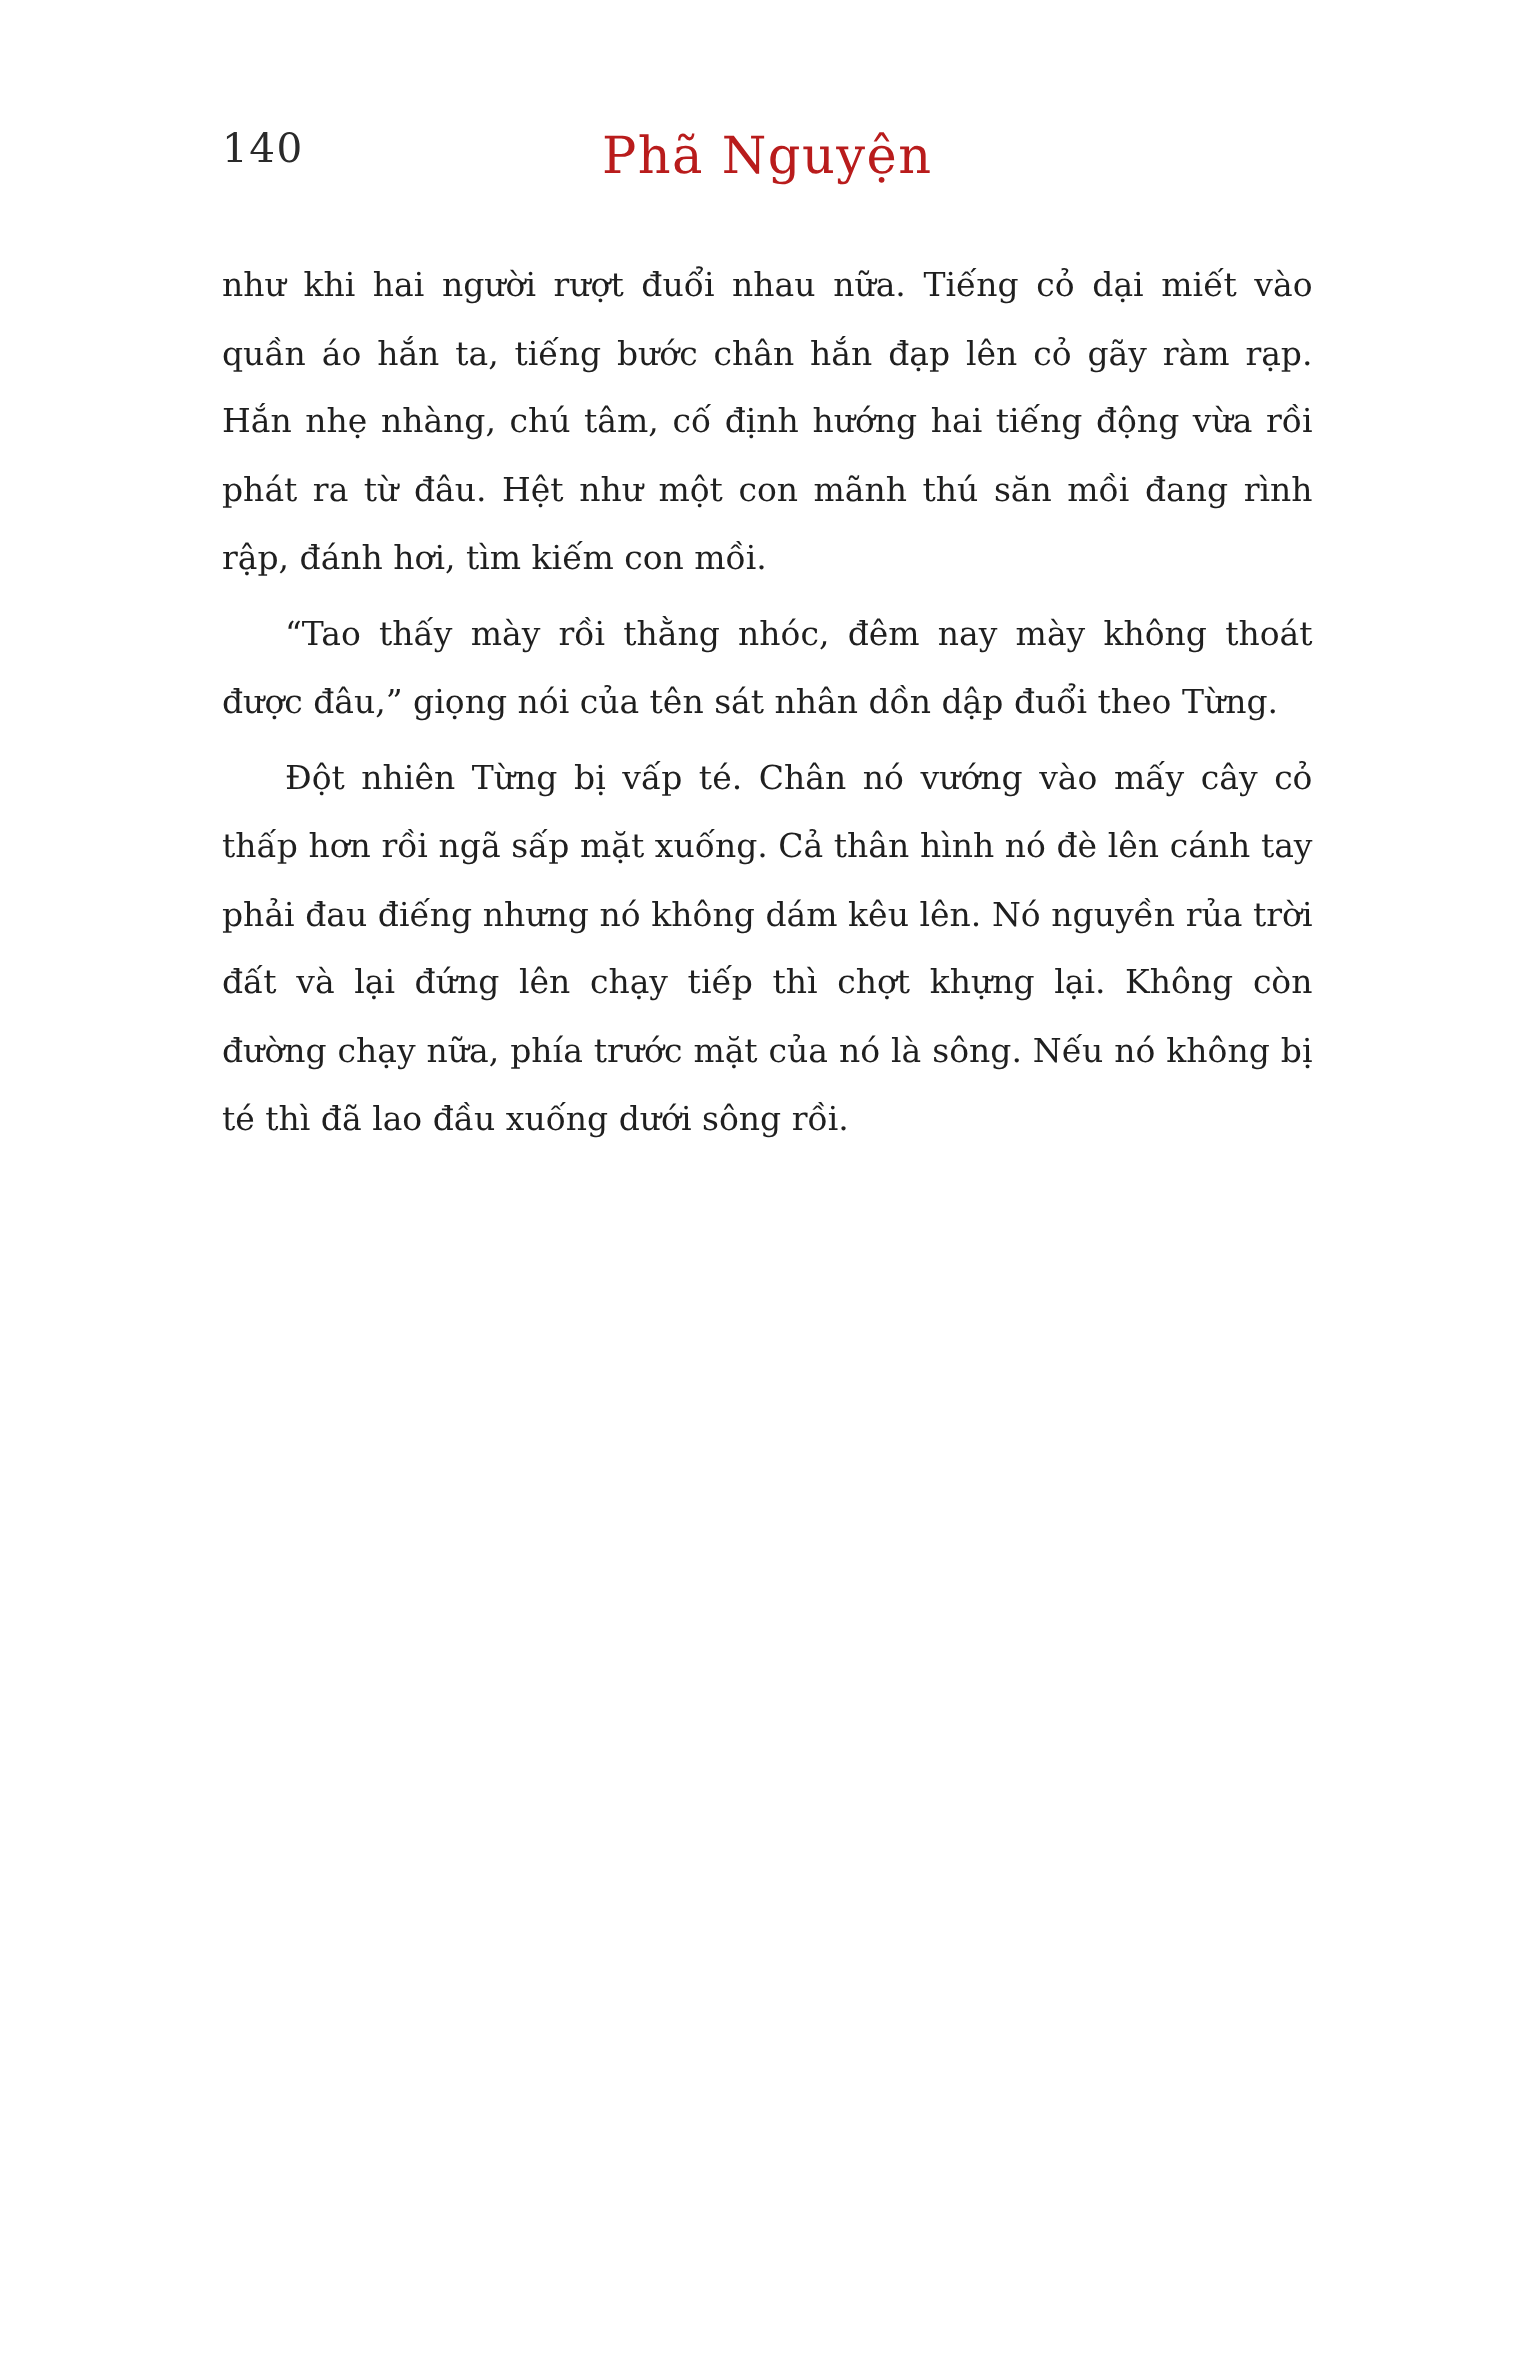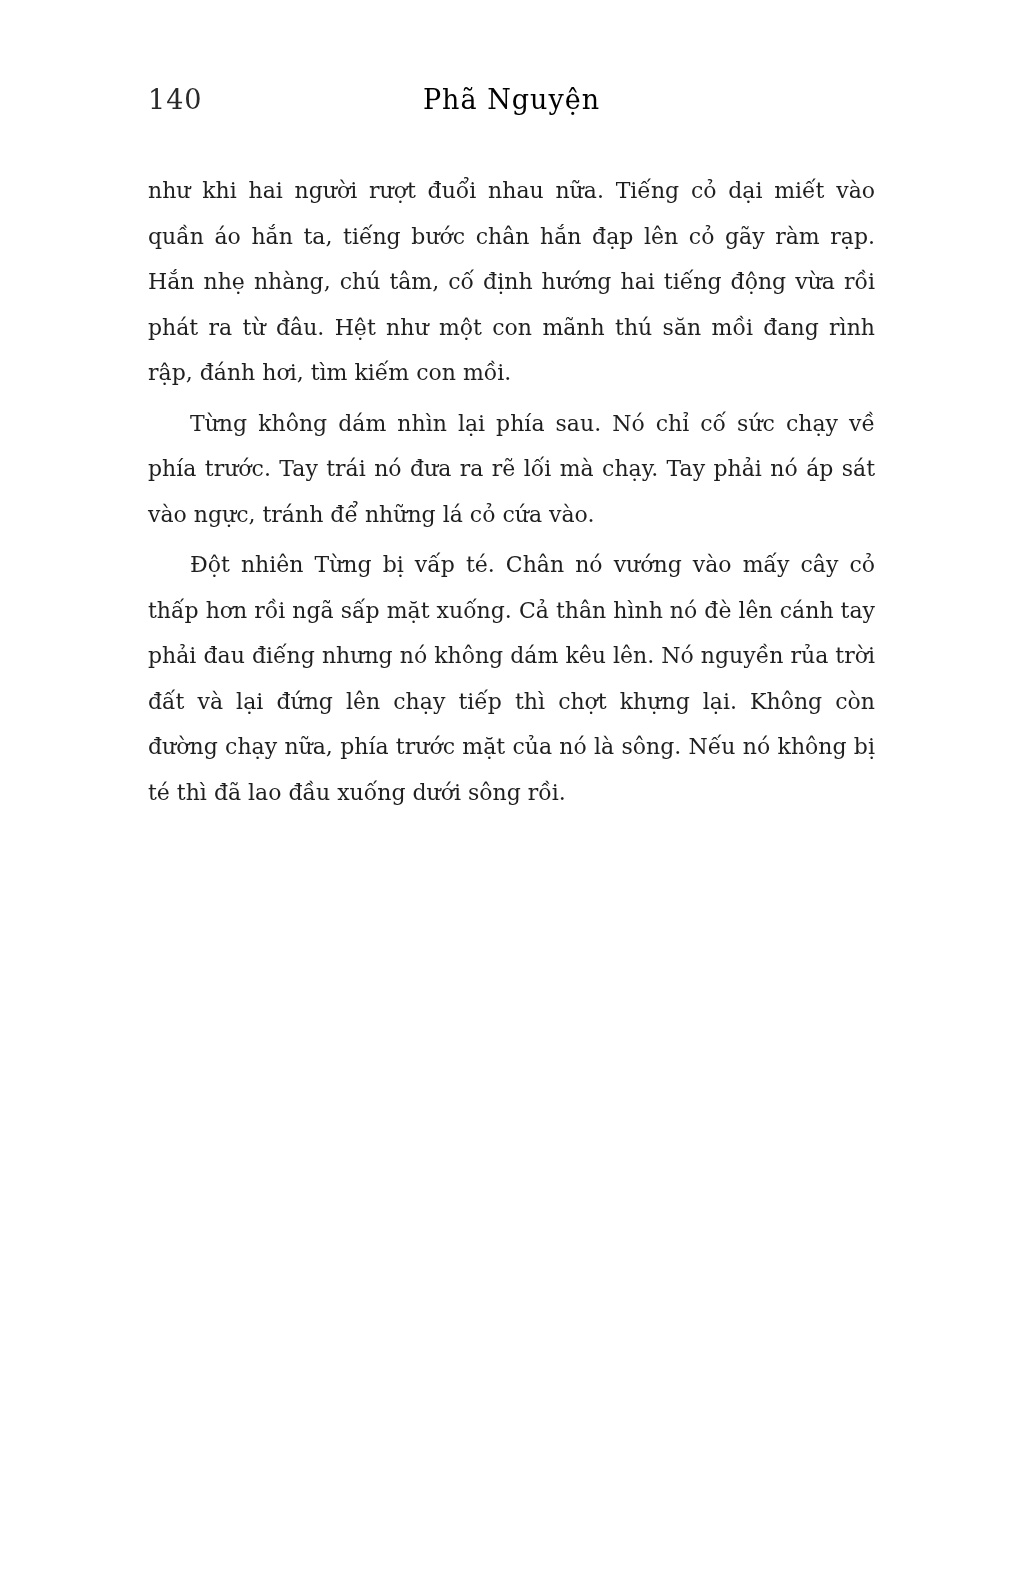--- a/index.html
+++ b/index.html
@@ -30,23 +30,23 @@
     font-size: 27px;
     letter-spacing: 1px;
     color: #2a2a2a;
   }
   .running-title {
     position: absolute;
     left: 0;
     right: 0;
     top: 0;
     text-align: center;
-    font-size: 27px;
+    font-size: 34px;
     letter-spacing: 1px;
-    color: #000000;
+    color: #b91c1c;
   }
   .body-text {
     font-size: 22px;
     line-height: 45.5px;
     text-align: justify;
     text-justify: inter-word;
   }
   .body-text p {
     margin: 0 0 5px 0;
     padding: 0;
@@ -60,17 +60,17 @@
 
 <div class="page">
 
   <div class="running-head">
     <span class="page-number">140</span>
     <span class="running-title">Phã Nguyện</span>
   </div>
 
   <div class="body-text">
     <p>như khi hai người rượt đuổi nhau nữa. Tiếng cỏ dại miết vào quần áo hắn ta, tiếng bước chân hắn đạp lên cỏ gãy ràm rạp. Hắn nhẹ nhàng, chú tâm, cố định hướng hai tiếng động vừa rồi phát ra từ đâu. Hệt như một con mãnh thú săn mồi đang rình rập, đánh hơi, tìm kiếm con mồi.</p>
-    <p class="indent">Từng không dám nhìn lại phía sau. Nó chỉ cố sức chạy về phía trước. Tay trái nó đưa ra rẽ lối mà chạy. Tay phải nó áp sát vào ngực, tránh để những lá cỏ cứa vào.</p>
+    <p class="indent">“Tao thấy mày rồi thằng nhóc, đêm nay mày không thoát được đâu,” giọng nói của tên sát nhân dồn dập đuổi theo Từng.</p>
     <p class="indent">Đột nhiên Từng bị vấp té. Chân nó vướng vào mấy cây cỏ thấp hơn rồi ngã sấp mặt xuống. Cả thân hình nó đè lên cánh tay phải đau điếng nhưng nó không dám kêu lên. Nó nguyền rủa trời đất và lại đứng lên chạy tiếp thì chợt khựng lại. Không còn đường chạy nữa, phía trước mặt của nó là sông. Nếu nó không bị té thì đã lao đầu xuống dưới sông rồi.</p>
   </div>
 
 </div>
 
 </body></html>

